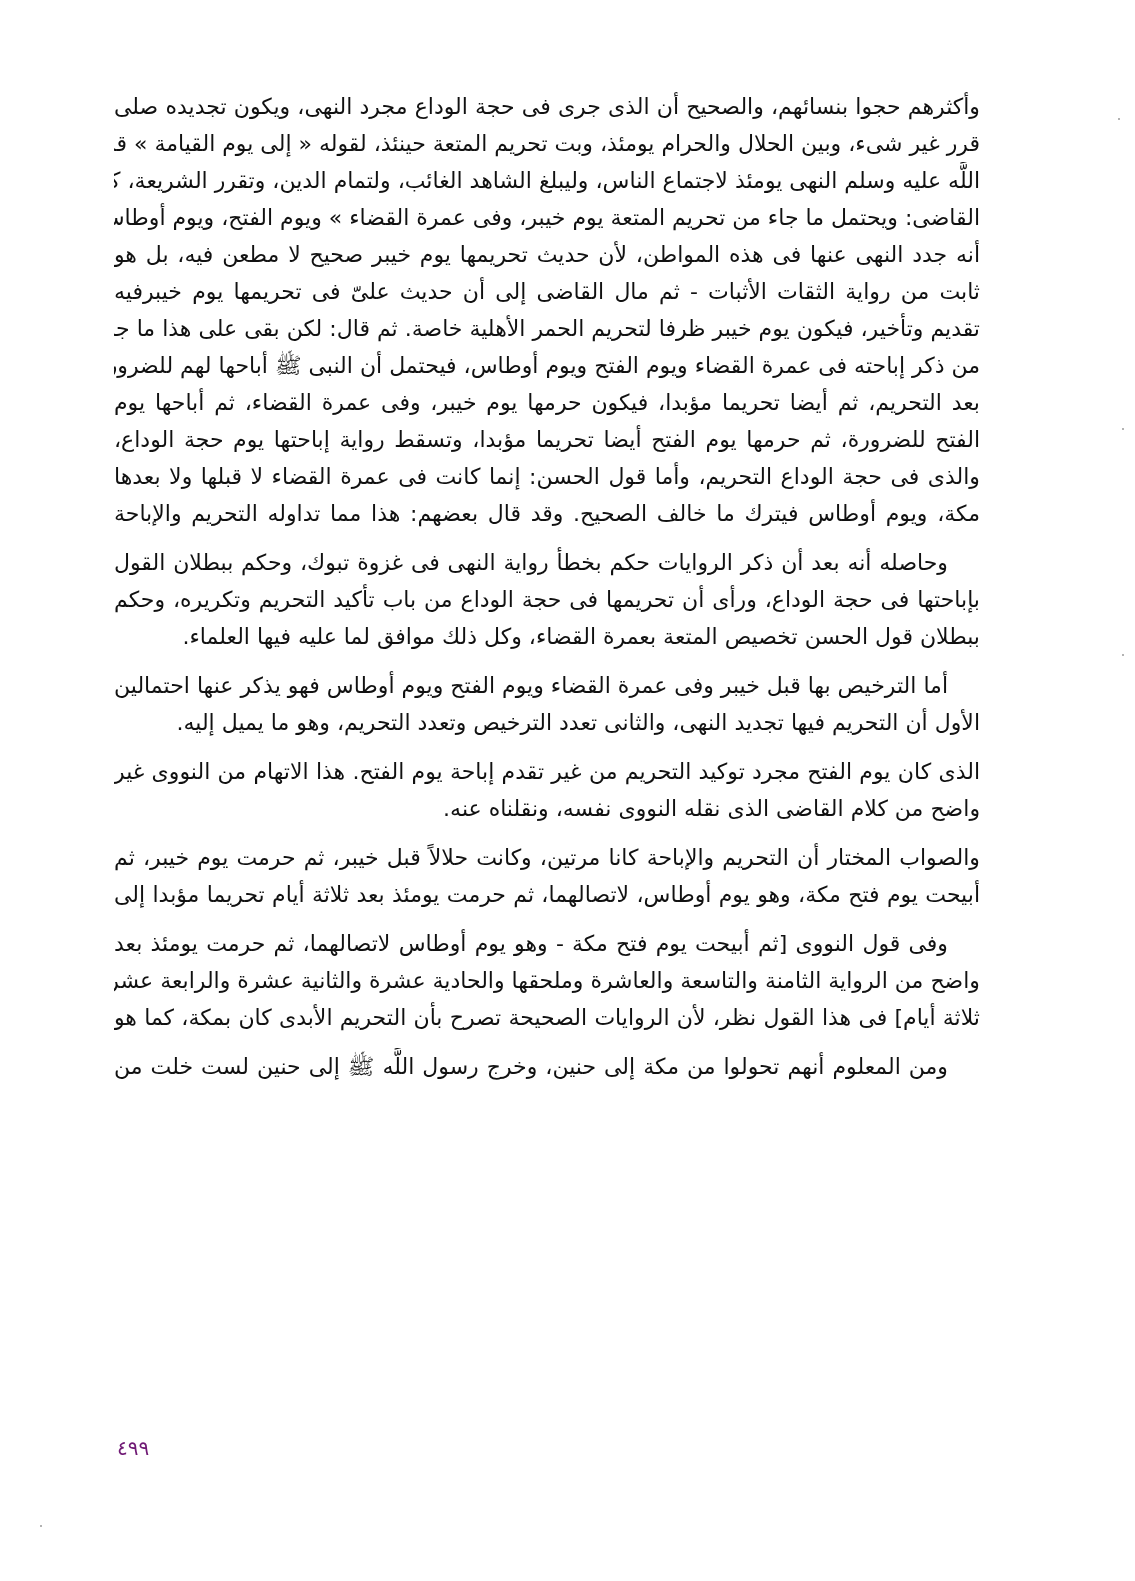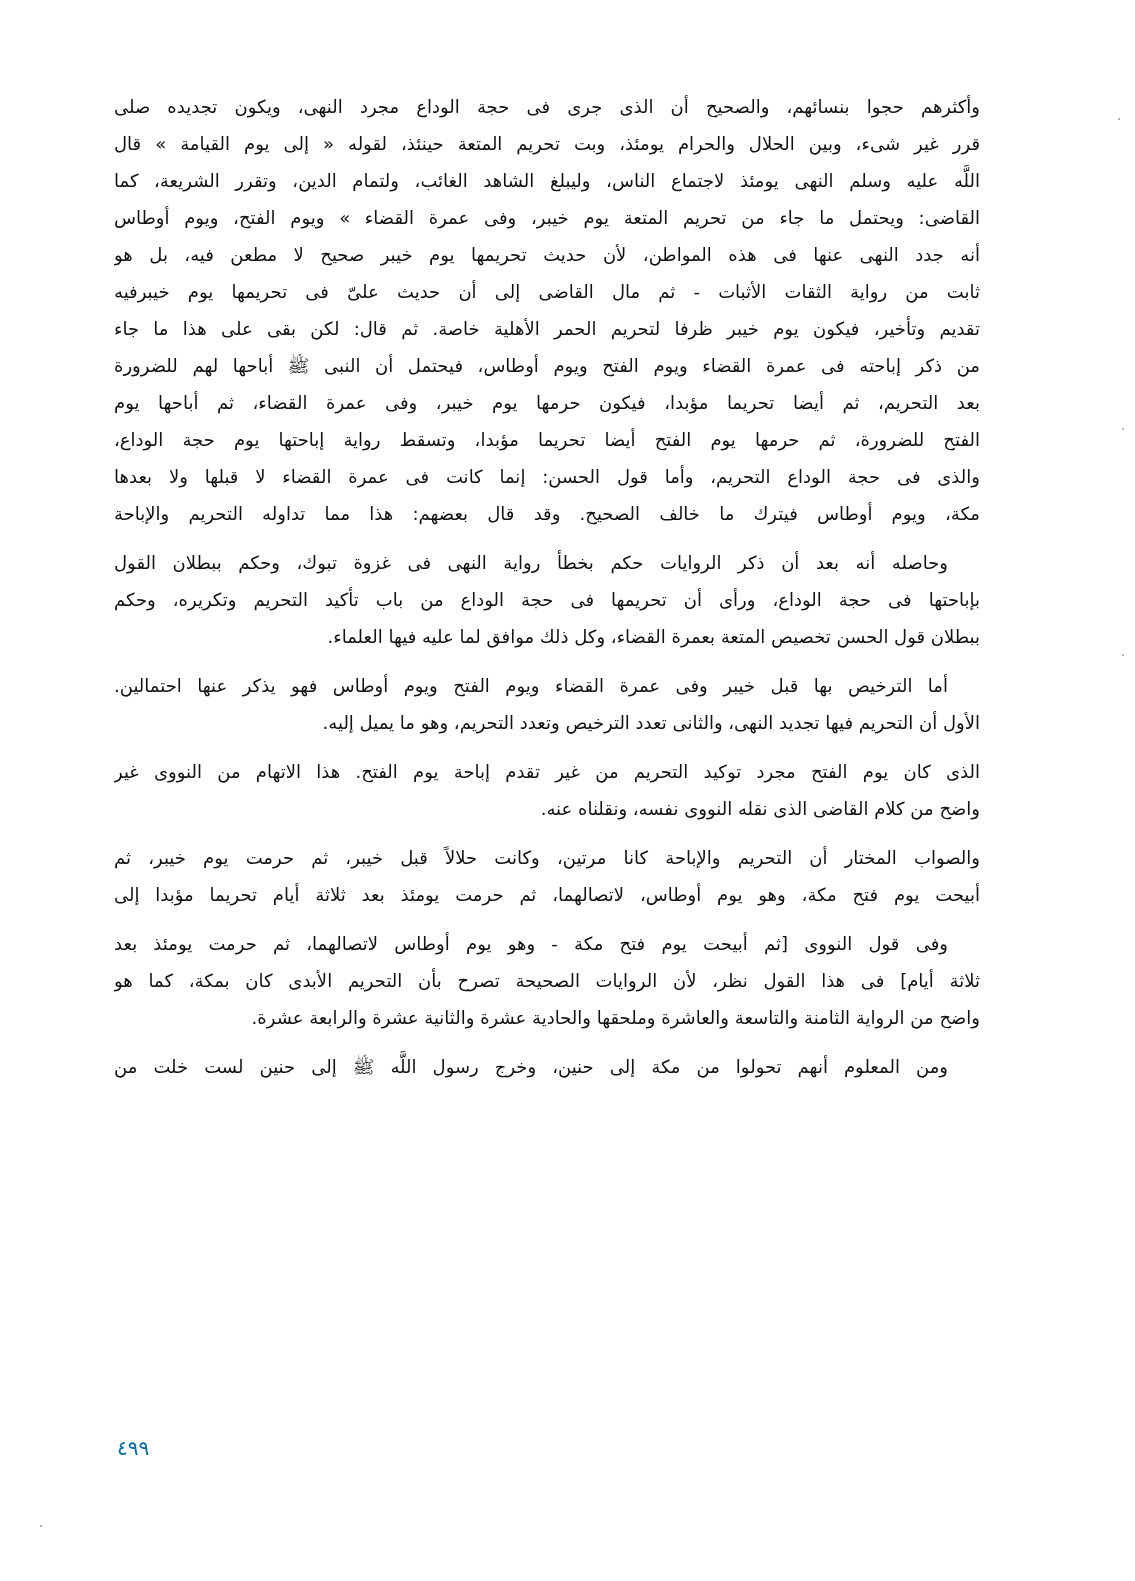--- a/index.html
+++ b/index.html
@@ -17,21 +17,21 @@
   }
   .page {
     position: absolute;
     left: 114px;
     top: 88px;
     width: 866px;
     direction: rtl;
   }
   .para {
     margin: 0 0 12px 0;
-    font-size: 18px;
+    font-size: 22px;
     line-height: 37px;
     text-align: justify;
     text-align-last: right;
   }
   .para .line {
     display: block;
     text-align: justify;
     text-align-last: justify;
     white-space: nowrap;
     overflow: hidden;
@@ -42,21 +42,21 @@
   .para .line.indent {
     padding-right: 32px;
   }
   .page-number {
     position: absolute;
     left: 117px;
     top: 1436px;
     font-size: 20px;
     direction: rtl;
     letter-spacing: 2px;
-    color: #0369a1;
+    color: #701a75;
   }
   .scan-mark {
     position: absolute;
     width: 2px;
     height: 2px;
     background: #9a9a9a;
     border-radius: 1px;
   }
 </style>
 </head>
@@ -95,22 +95,22 @@
     <span class="line last">واضح من كلام القاضى الذى نقله النووى نفسه، ونقلناه عنه.</span>
   </p>
 
   <p class="para">
     <span class="line">والصواب المختار أن التحريم والإباحة كانا مرتين، وكانت حلالاً قبل خيبر، ثم حرمت يوم خيبر، ثم</span>
     <span class="line">أبيحت يوم فتح مكة، وهو يوم أوطاس، لاتصالهما، ثم حرمت يومئذ بعد ثلاثة أيام تحريما مؤبدا إلى</span>
   </p>
 
   <p class="para">
     <span class="line indent">وفى قول النووى [ثم أبيحت يوم فتح مكة - وهو يوم أوطاس لاتصالهما، ثم حرمت يومئذ بعد</span>
+    <span class="line last">واضح من الرواية الثامنة والتاسعة والعاشرة وملحقها والحادية عشرة والثانية عشرة والرابعة عشرة.</span>
     <span class="line">ثلاثة أيام] فى هذا القول نظر، لأن الروايات الصحيحة تصرح بأن التحريم الأبدى كان بمكة، كما هو</span>
-    <span class="line last">واضح من الرواية الثامنة والتاسعة والعاشرة وملحقها والحادية عشرة والثانية عشرة والرابعة عشرة.</span>
   </p>
 
   <p class="para">
     <span class="line indent">ومن المعلوم أنهم تحولوا من مكة إلى حنين، وخرج رسول اللَّه ﷺ إلى حنين لست خلت من</span>
   </p>
 
 </div>
 
 <div class="page-number">٤٩٩</div>
 

